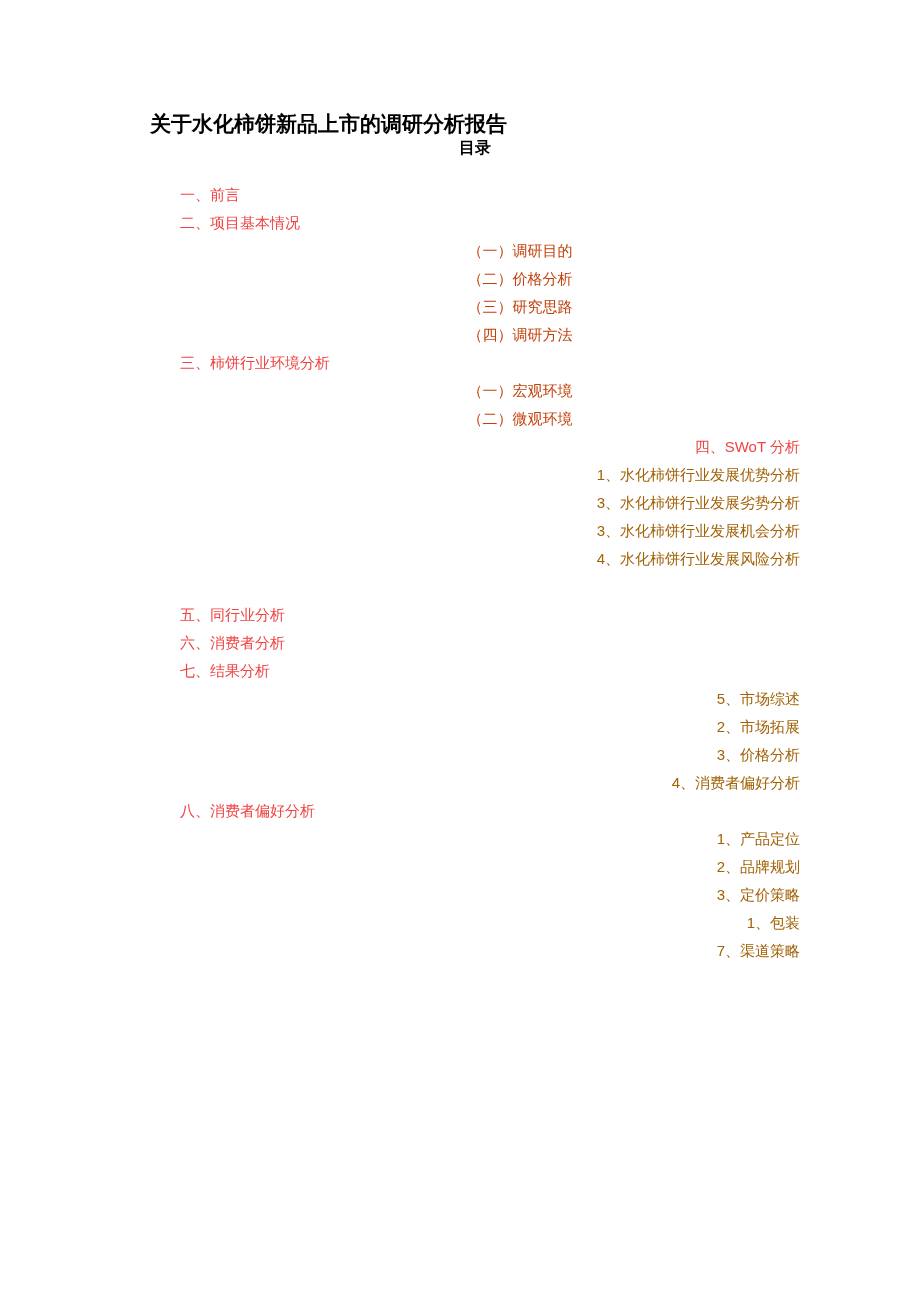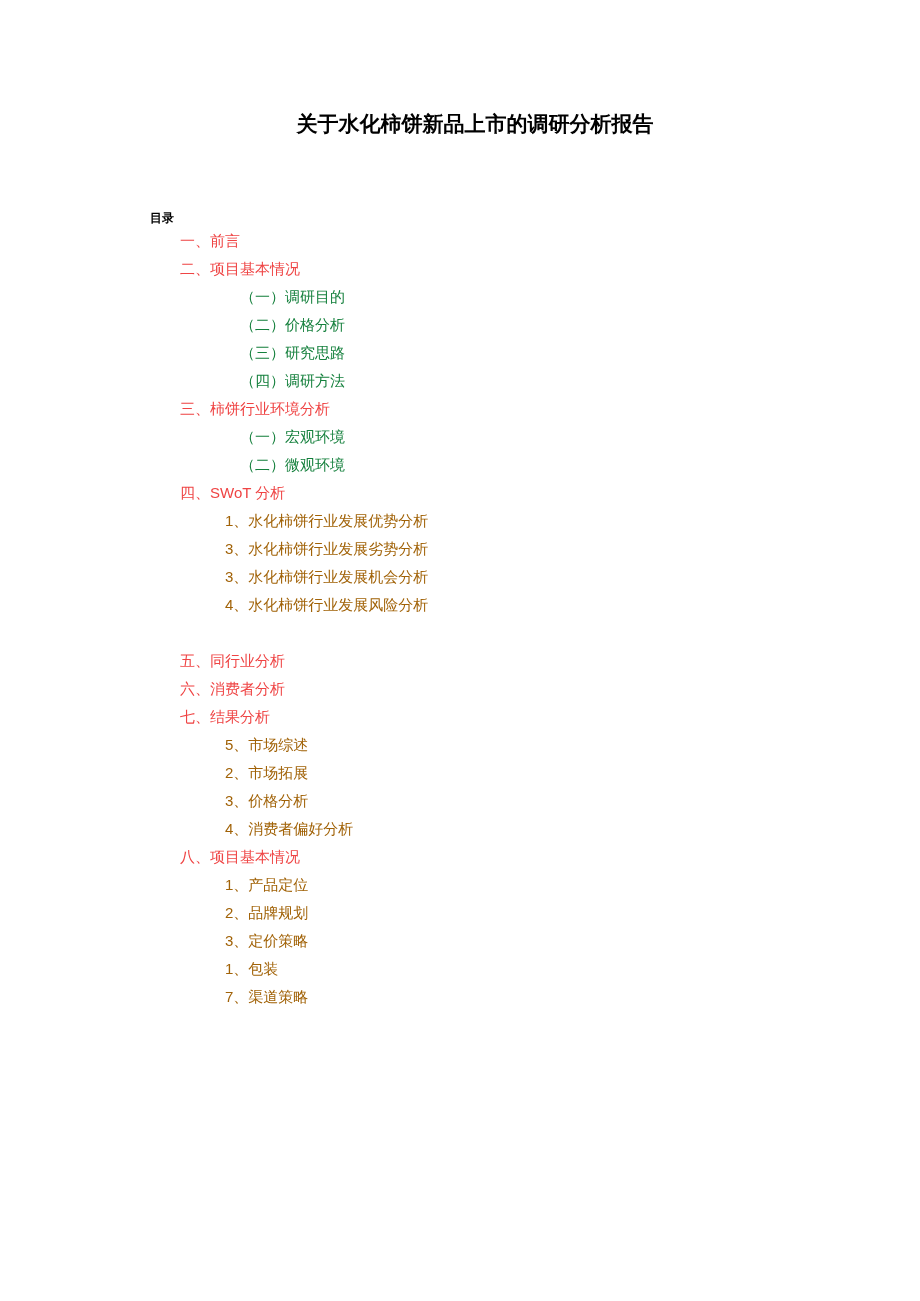--- a/index.html
+++ b/index.html
@@ -8,60 +8,62 @@
       box-sizing: border-box;
     }
     body {
       background: #ffffff;
       font-family: "SimSun", "宋体", serif;
       width: 920px;
       height: 1301px;
       padding: 110px 120px 0 150px;
     }
     .title {
-      text-align: center;
+      text-align: left;
       font-size: 21px;
       font-weight: bold;
       color: #000;
-      margin-bottom: 72px;
       font-family: Liberation Serif, serif;
     }
     .toc-label {
-      font-size: 12px;
+      font-size: 16px;
       font-weight: bold;
       color: #000;
-      margin-bottom: 0;
+      margin-bottom: 22px;
       font-family: "SimSun", "宋体", serif;
+      text-align: center;
     }
     .level1 {
       font-size: 15px;
       color: #ef4444;
       line-height: 28px;
       padding-left: 30px;
       font-family: "SimSun", "宋体", serif;
     }
     .level2 {
       font-size: 15px;
-      color: #15803d;
+      color: #c2410c;
       line-height: 28px;
       padding-left: 90px;
       font-family: "SimSun", "宋体", serif;
+      text-align: center;
     }
     .level2-num {
       font-size: 15px;
       color: #a16207;
       line-height: 28px;
       padding-left: 75px;
       font-family: "SimSun", "宋体", serif;
     }
     .gap {
       height: 28px;
     }
     .mixed-font {
       font-family: Arial, "SimSun", "宋体", sans-serif;
+      text-align: right;
     }
   </style>
 </head>
 <body>
 
 <div class="title">关于水化柿饼新品上市的调研分析报告</div>
 
 <div class="toc-label">目录</div>
 
 <div class="level1">一、前言</div>
@@ -86,18 +88,18 @@
 
 <div class="level1">五、同行业分析</div>
 <div class="level1">六、消费者分析</div>
 
 <div class="level1">七、结果分析</div>
 <div class="level2-num mixed-font">5、市场综述</div>
 <div class="level2-num mixed-font">2、市场拓展</div>
 <div class="level2-num mixed-font">3、价格分析</div>
 <div class="level2-num mixed-font">4、消费者偏好分析</div>
 
-<div class="level1">八、项目基本情况</div>
+<div class="level1">八、消费者偏好分析</div>
 <div class="level2-num mixed-font">1、产品定位</div>
 <div class="level2-num mixed-font">2、品牌规划</div>
 <div class="level2-num mixed-font">3、定价策略</div>
 <div class="level2-num mixed-font">1、包装</div>
 <div class="level2-num mixed-font">7、渠道策略</div>
 
 </body></html>

